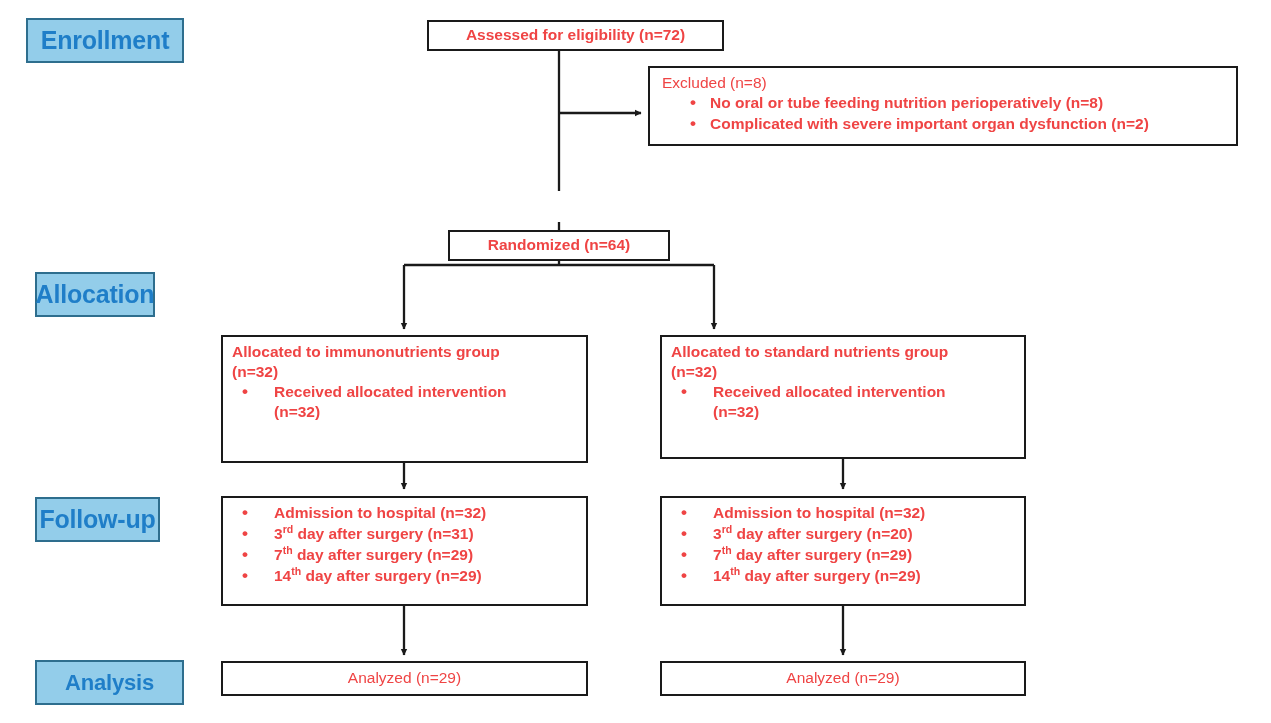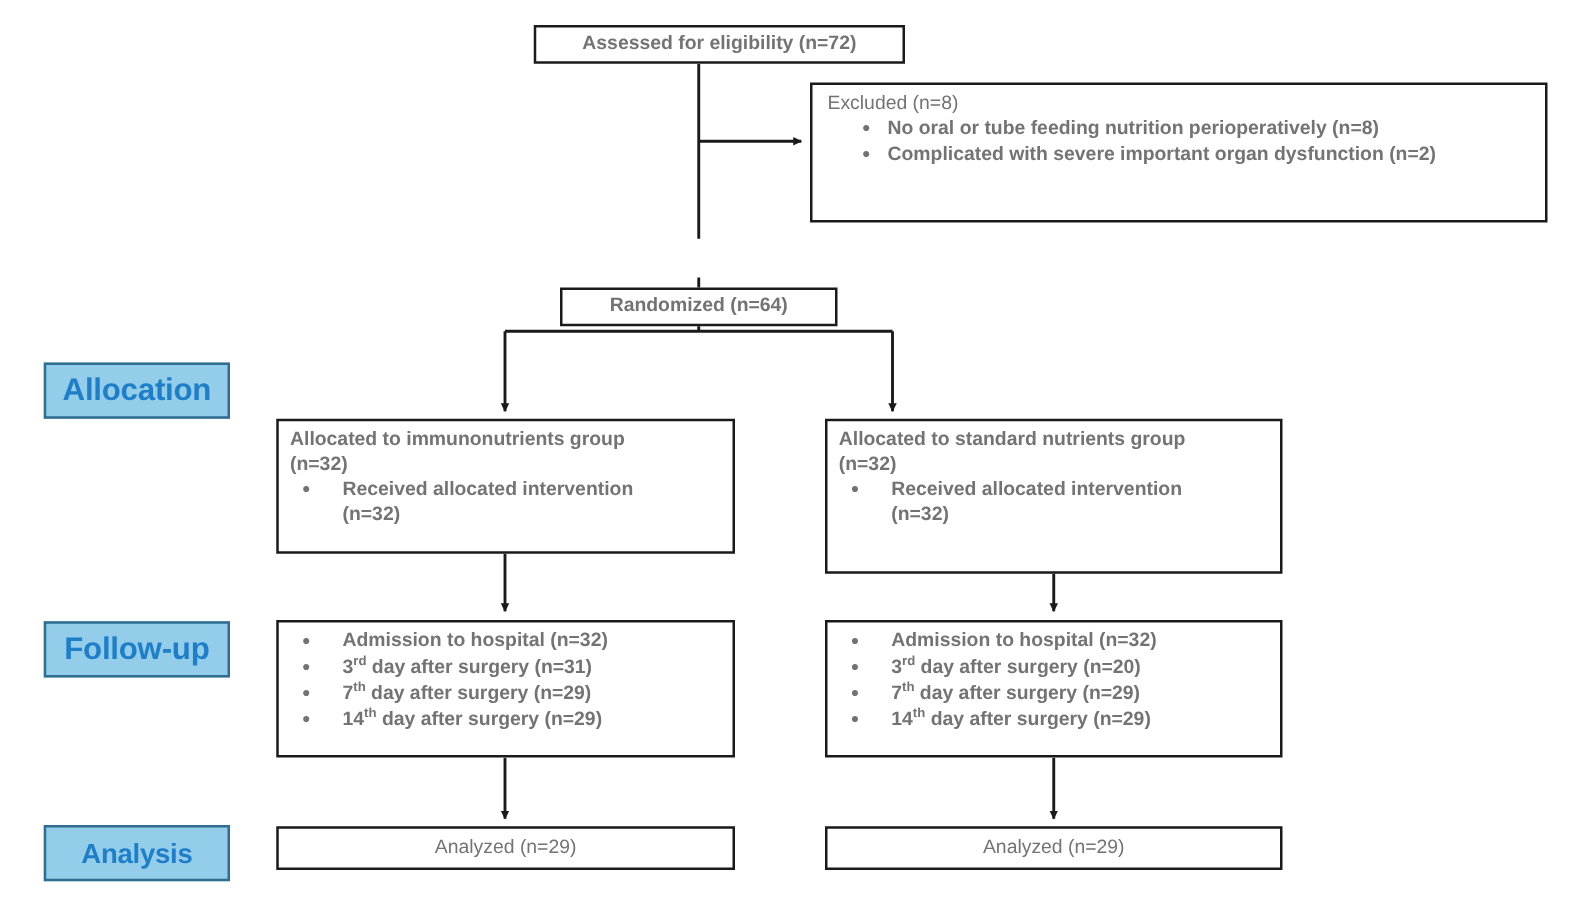--- a/index.html
+++ b/index.html
@@ -24,21 +24,21 @@
     letter-spacing:-0.2px;
     box-sizing:border-box;
   }
 
   
   .node{
     position:absolute;
     background:#ffffff;
     border:2px solid #1a1a1a;
     box-sizing:border-box;
-    color:#737373;
+    color:#ef4444;
     font-size:15.5px;
     line-height:1.30;
   }
   .node.center{display:flex;align-items:center;justify-content:center;}
   .node.pad{padding:5px 8px 5px 9px;}
   .bold{font-weight:bold;}
 
   
   ul.blist{
     margin:0;
@@ -93,50 +93,53 @@
       <line x1="714" y1="265" x2="714" y2="329" marker-end="url(#arrow)"></line>
 
       <line x1="404" y1="443" x2="404" y2="489" marker-end="url(#arrow)"></line>
       <line x1="843" y1="443" x2="843" y2="489" marker-end="url(#arrow)"></line>
 
       <line x1="404" y1="606" x2="404" y2="655" marker-end="url(#arrow)"></line>
       <line x1="843" y1="606" x2="843" y2="655" marker-end="url(#arrow)"></line>
     </g>
   </svg>
 
-
-  <div class="stage-badge" style="left:35px;top:290px;width:149px;height:45px;font-size:25px;">
+  <div class="stage-badge" style="left:26px;top:18px;width:158px;height:45px;font-size:25px;">
+    <span>Enrollment</span>
+  </div>
+
+  <div class="stage-badge" style="left:35px;top:272px;width:120px;height:45px;font-size:25px;">
     <span>Allocation</span>
   </div>
 
-  <div class="stage-badge" style="left:35px;top:497px;width:149px;height:45px;font-size:25px;">
+  <div class="stage-badge" style="left:35px;top:497px;width:125px;height:45px;font-size:25px;">
     <span>Follow-up</span>
   </div>
 
   <div class="stage-badge" style="left:35px;top:660px;width:149px;height:45px;font-size:22px;">
     <span>Analysis</span>
   </div>
 
   <div class="node center" style="left:427px;top:20px;width:297px;height:31px;">
     <span class="bold">Assessed for eligibility (n=72)</span>
   </div>
 
-  <div class="node pad" style="left:648px;top:66px;width:590px;height:112px;padding-left:12px;">
+  <div class="node pad" style="left:648px;top:66px;width:590px;height:80px;padding-left:12px;">
     <p class="plain">Excluded (n=8)</p>
     <ul class="blist">
       <li>No oral or tube feeding nutrition  perioperatively (n=8)</li>
       <li>Complicated with severe important organ dysfunction (n=2)</li>
     </ul>
   </div>
 
   <div class="node center" style="left:448px;top:191px;width:222px;height:31px;margin-top:39px;">
     <span class="bold">Randomized (n=64)</span>
   </div>
 
-  <div class="node pad" style="left:221px;top:335px;width:367px;height:108px;">
+  <div class="node pad" style="left:221px;top:335px;width:367px;height:128px;">
     <p class="hdrline">Allocated to immunonutrients group</p>
     <p class="hdrline">(n=32)</p>
     <ul class="blist tight">
       <li>
         <span>Received allocated intervention</span><br>
         <span>(n=32)</span>
       </li>
     </ul>
   </div>
 

